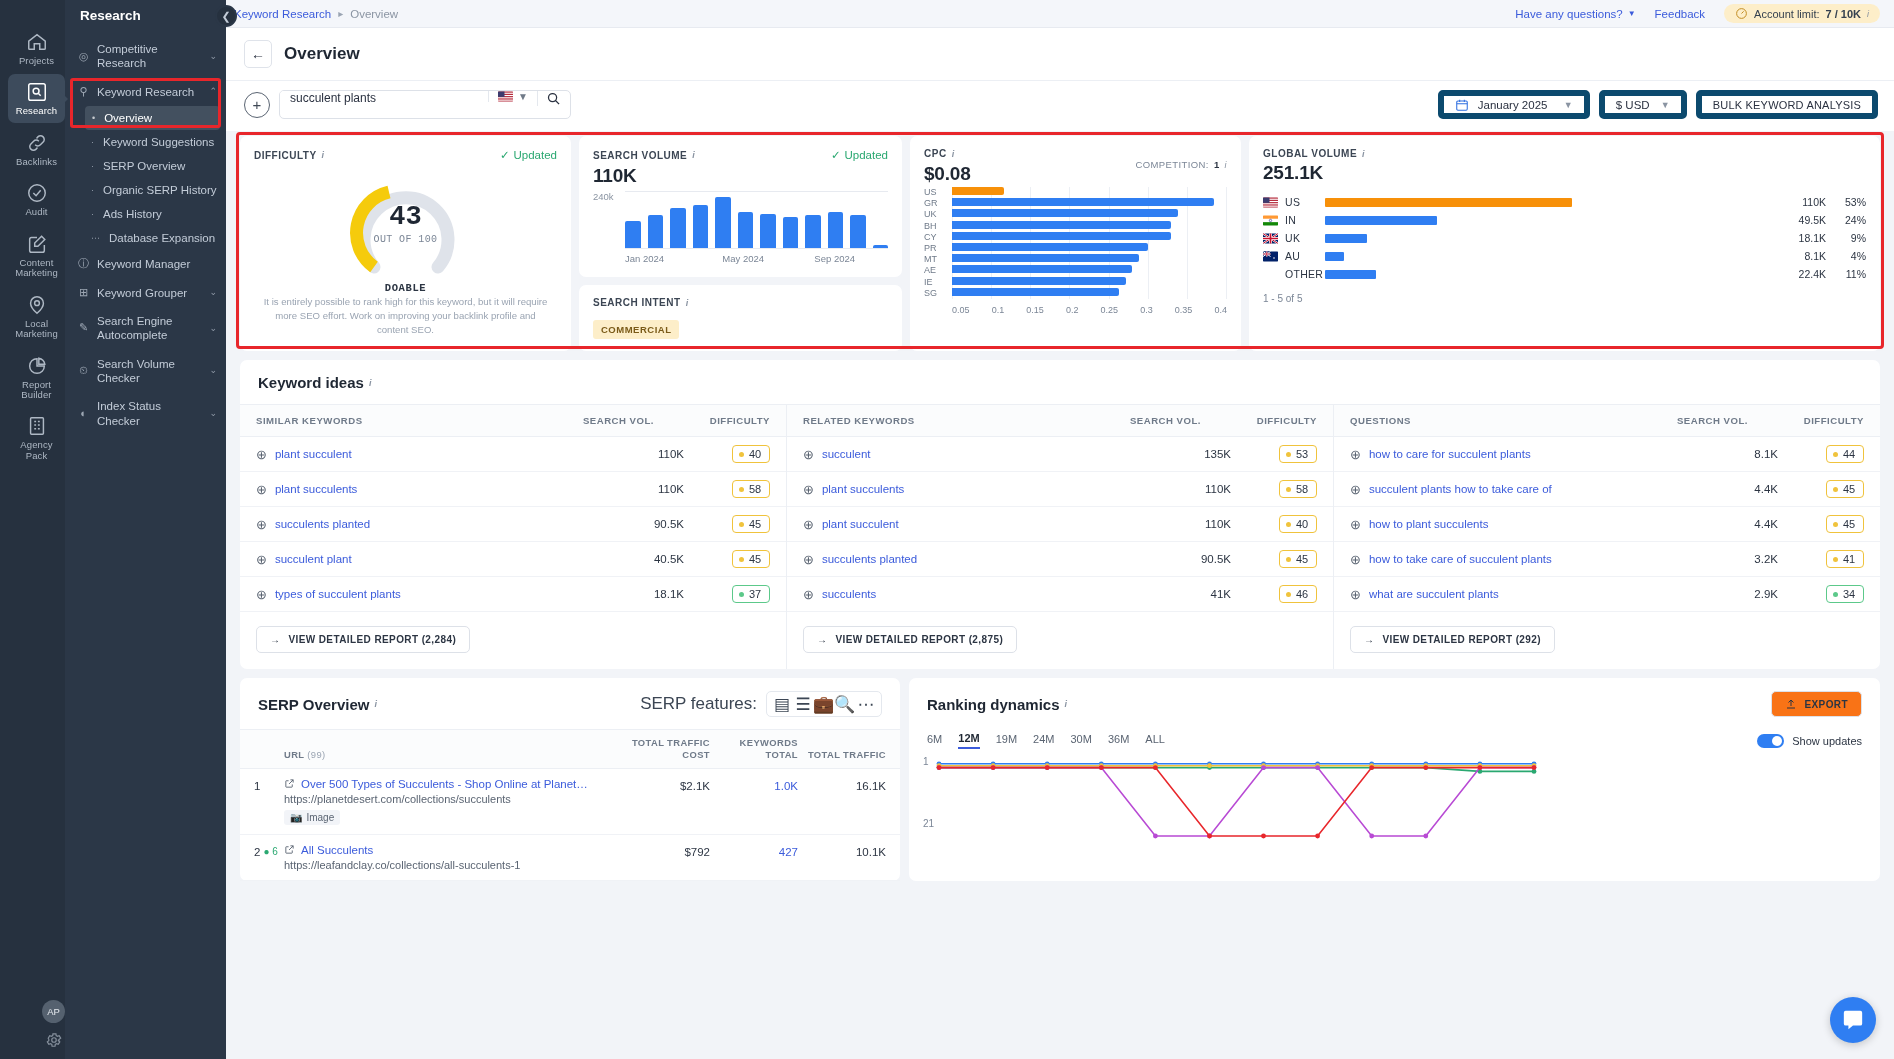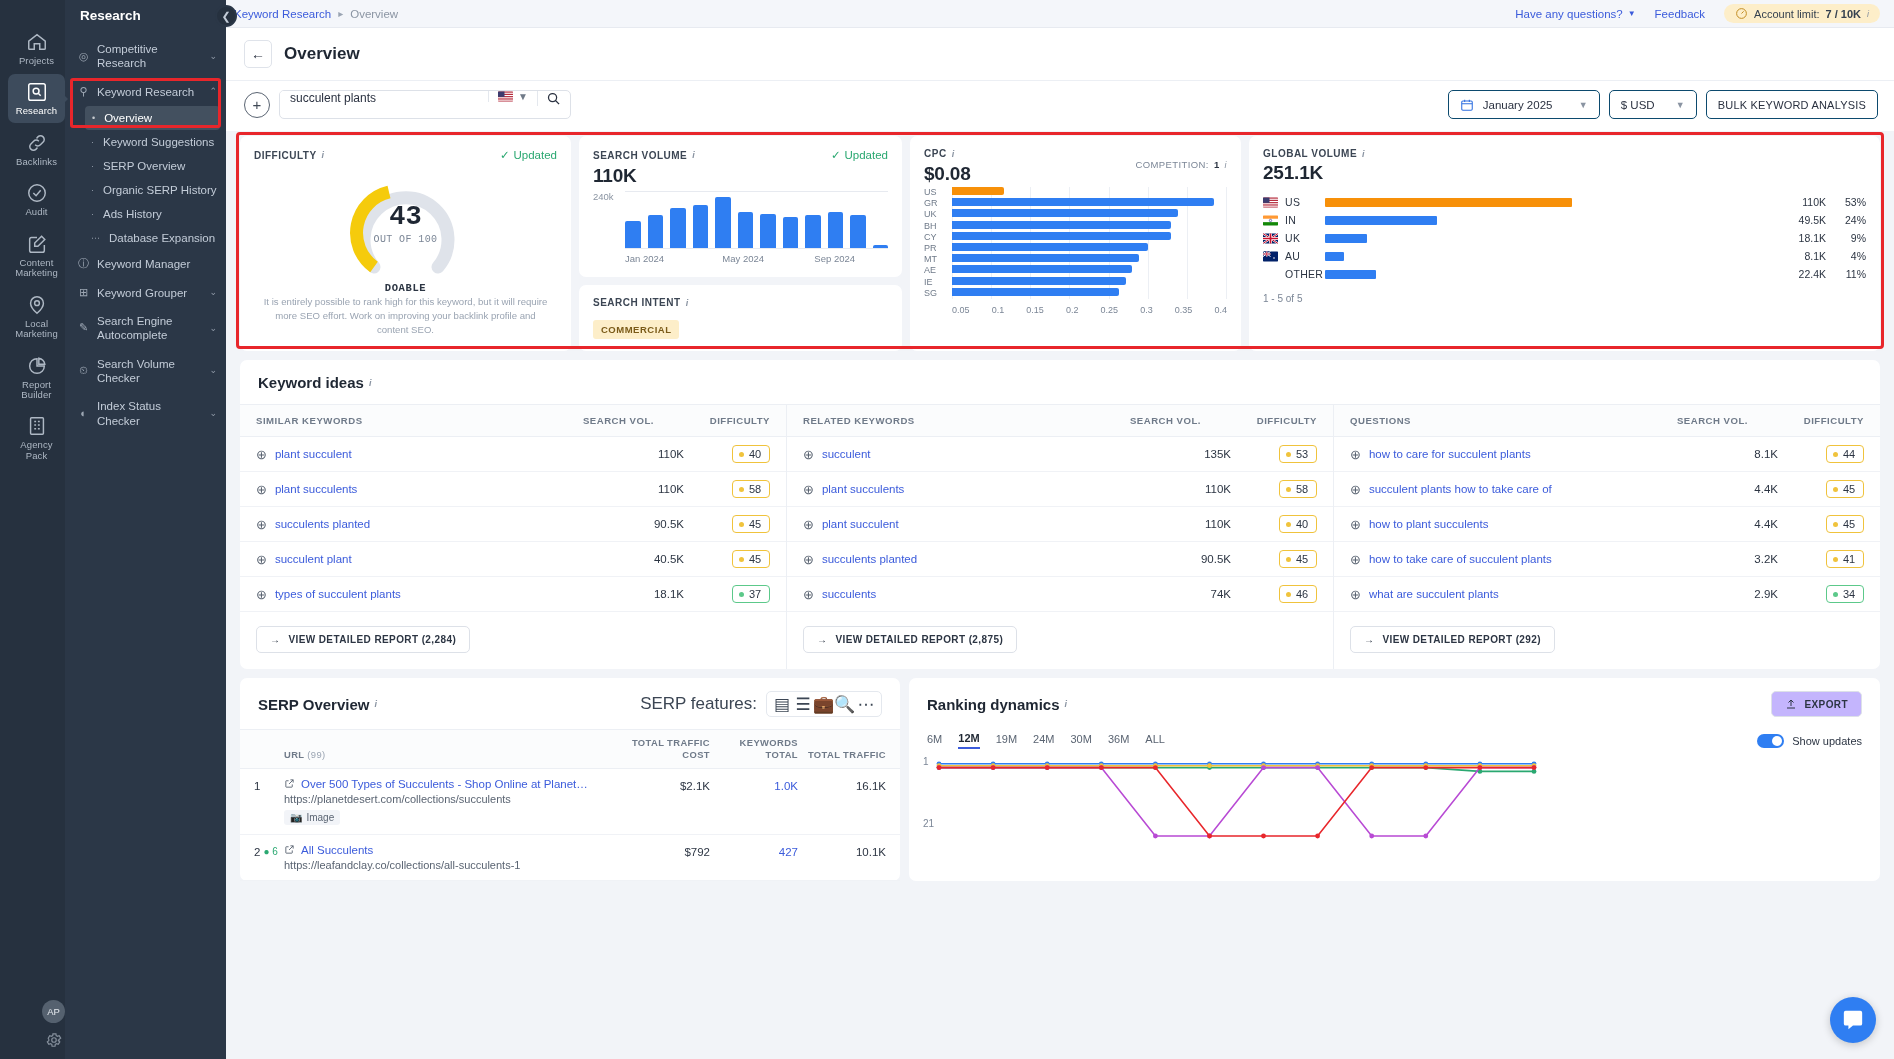--- a/index.html
+++ b/index.html
@@ -114,21 +114,21 @@
   .country-sel {
     display: flex; align-items: center; gap: 5px; padding: 0 9px;
     border-left: 1px solid #e4e8ee; cursor: pointer; font-size: 10px; color: #707a88;
   }
   .search-go {
     width: 33px; border-left: 1px solid #e4e8ee; display: flex; align-items: center;
     justify-content: center; cursor: pointer; color: #2a3140;
   }
   .sr-right { margin-left: auto; display: flex; align-items: center; gap: 9px; }
   .pill {
-    height: 29px; border: 1px solid #0c4a6e; border-radius: 5px; background: #fff;
+    height: 29px; border: 6px solid #0c4a6e; border-radius: 5px; background: #fff;
     display: flex; align-items: center; gap: 9px; padding: 0 11px; font-size: 11.5px;
     color: #2a3140; cursor: pointer;
   }
   .pill .chev { color: #8a94a2; font-size: 9px; }
   .pill.date { width: 152px; }
   .pill.curr { width: 88px; }
   .pill.bulk { letter-spacing: .2px; font-size: 11px; }
 
   
   .scroll { flex: 1; overflow: hidden; background: #f2f4f8; position: relative; }
@@ -271,21 +271,21 @@
   .serp-row .st-c { font-size: 11.5px; color: #2c3543; padding-top: 2px; }
   .serp-row .st-c.link { color: #3b5bdb; cursor: pointer; }
   .su-title { font-size: 11.5px; color: #3b5bdb; display: flex; align-items: center; gap: 6px; cursor: pointer; white-space: nowrap; overflow: hidden; text-overflow: ellipsis; }
   .su-link { font-size: 11px; color: #5a6472; margin-top: 3px; }
   .su-badge { display: inline-flex; align-items: center; gap: 4px; font-size: 10px; color: #5a6472; margin-top: 5px; background: #f2f4f8; padding: 2px 6px; border-radius: 3px; }
 
   .rank { flex: 1; min-width: 0; background: #fff; border-radius: 7px; }
   .rank-hd { display: flex; align-items: center; padding: 13px 18px 12px; }
   .rank-title { font-size: 15px; font-weight: bold; color: #1f2733; display: flex; align-items: center; gap: 5px; }
   .export-btn {
-    margin-left: auto; border: 1px solid #dde1e8; border-radius: 5px; background: #c4b5fd;
+    margin-left: auto; border: 1px solid #dde1e8; border-radius: 5px; background: #f97316;
     padding: 6px 13px; font-size: 10px; font-weight: bold; letter-spacing: .4px; color: #2c3543;
     cursor: pointer; display: inline-flex; align-items: center; gap: 7px;
   }
   .rank-ctrl { display: flex; align-items: center; gap: 16px; padding: 3px 18px 7px; }
   .rg { font-size: 11px; color: #5a6472; cursor: pointer; padding-bottom: 3px; }
   .rg.on { color: #1f2733; font-weight: bold; border-bottom: 2px solid #3b5bdb; }
   .show-upd { margin-left: auto; display: flex; align-items: center; gap: 8px; font-size: 11px; color: #2c3543; cursor: pointer; }
   .toggle { width: 27px; height: 14px; border-radius: 8px; background: #2f7ef2; position: relative; display: block; }
   .toggle::after { content: ""; position: absolute; right: 2px; top: 2px; width: 10px; height: 10px; border-radius: 50%; background: #fff; }
   .rank-plot { padding: 0 8px 0 14px; position: relative; }
@@ -874,21 +874,21 @@
           <span class="kd-badge ">
             <i class="dot"></i>45
           </span>
         </div>
       </div>
       <div class="ik-row">
         <div class="ik-kw">
           <span class="ik-plus">⊕</span>
           <span>succulents</span>
         </div>
-        <div class="ik-sv">74K</div>
+        <div class="ik-sv">41K</div>
         <div class="ik-df">
           <span class="kd-badge ">
             <i class="dot"></i>46
           </span>
         </div>
       </div>
       <div class="ik-foot">
         <span class="view-rep">
           <span>→</span>VIEW DETAILED REPORT (2,875)
         </span>

